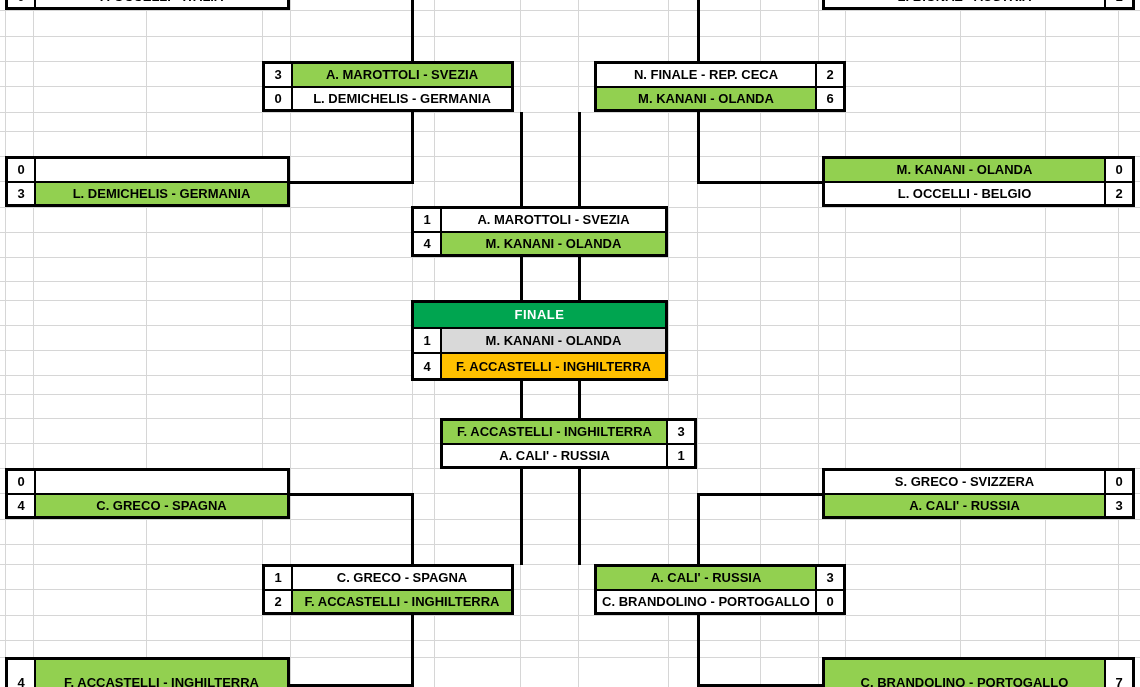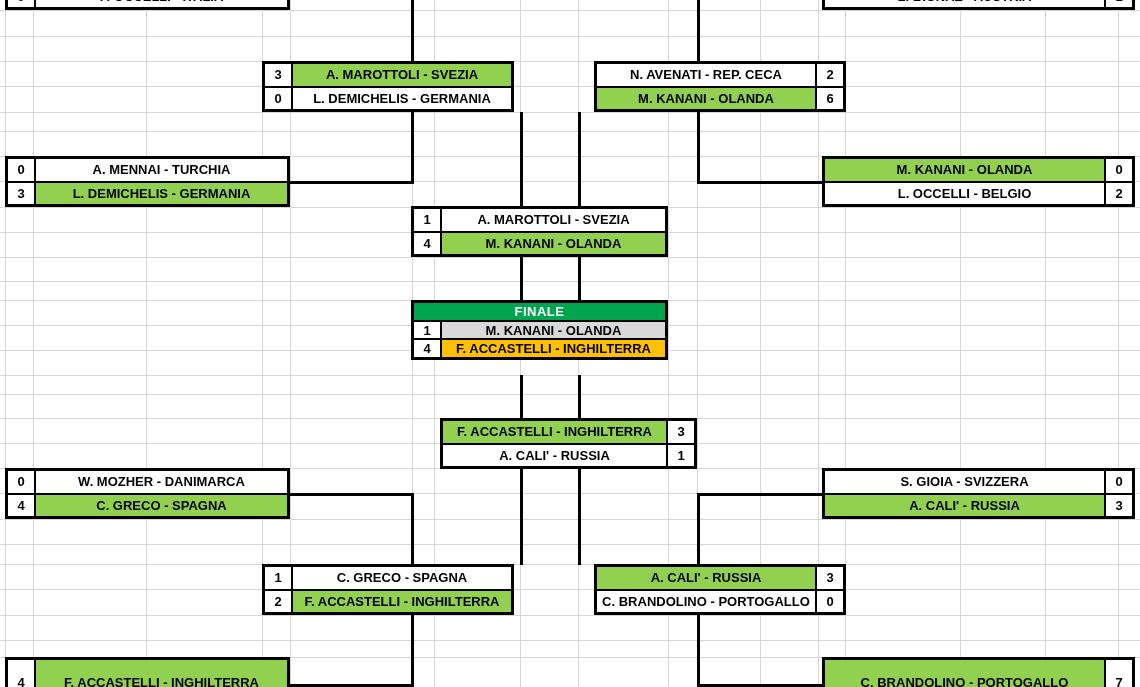--- a/index.html
+++ b/index.html
@@ -154,21 +154,20 @@
   <div class="match" style="left:5px;top:-18px;width:285px;height:28px;">
     <div class="mrow lose">
       <div class="score left">0</div>
       <div class="name">P. OCCELLI - ITALIA</div>
     </div>
   </div>
 
   <div class="match" style="left:5px;top:156px;width:285px;height:51px;">
     <div class="mrow lose">
       <div class="score left">0</div>
-      <div class="name">A. MENNAI - TURCHIA</div>
     </div>
     <div class="mrow win">
       <div class="score left">3</div>
       <div class="name">L. DEMICHELIS - GERMANIA</div>
     </div>
   </div>
 
   <div class="match" style="left:262px;top:61px;width:252px;height:51px;">
     <div class="mrow win">
       <div class="score left">3</div>
@@ -193,41 +192,41 @@
       <div class="score right">0</div>
     </div>
     <div class="mrow lose">
       <div class="name">L. OCCELLI - BELGIO</div>
       <div class="score right">2</div>
     </div>
   </div>
 
   <div class="match" style="left:594px;top:61px;width:252px;height:51px;">
     <div class="mrow lose">
-      <div class="name">N. AVENATI - REP. CECA</div>
+      <div class="name">N. FINALE - REP. CECA</div>
       <div class="score right">2</div>
     </div>
     <div class="mrow win">
       <div class="name">M. KANANI - OLANDA</div>
       <div class="score right">6</div>
     </div>
   </div>
 
   <div class="match" style="left:411px;top:206px;width:257px;height:51px;">
     <div class="mrow lose">
       <div class="score left">1</div>
       <div class="name">A. MAROTTOLI - SVEZIA</div>
     </div>
     <div class="mrow win">
       <div class="score left">4</div>
       <div class="name">M. KANANI - OLANDA</div>
     </div>
   </div>
 
-  <div class="match" style="left:411px;top:300px;width:257px;height:60px;">
+  <div class="match" style="left:411px;top:300px;width:257px;height:81px;">
     <div class="final-title">FINALE</div>
     <div class="mrow runner" style="border-top:none;">
       <div class="score left">1</div>
       <div class="name">M. KANANI - OLANDA</div>
     </div>
     <div class="mrow champ">
       <div class="score left">4</div>
       <div class="name">F. ACCASTELLI - INGHILTERRA</div>
     </div>
   </div>
@@ -239,21 +238,20 @@
     </div>
     <div class="mrow lose">
       <div class="name">A. CALI' - RUSSIA</div>
       <div class="score right">1</div>
     </div>
   </div>
 
   <div class="match" style="left:5px;top:468px;width:285px;height:51px;">
     <div class="mrow lose">
       <div class="score left">0</div>
-      <div class="name">W. MOZHER - DANIMARCA</div>
     </div>
     <div class="mrow win">
       <div class="score left">4</div>
       <div class="name">C. GRECO - SPAGNA</div>
     </div>
   </div>
 
   <div class="match" style="left:5px;top:657px;width:285px;height:51px;">
     <div class="mrow win">
       <div class="score left">4</div>
@@ -267,21 +265,21 @@
       <div class="name">C. GRECO - SPAGNA</div>
     </div>
     <div class="mrow win">
       <div class="score left">2</div>
       <div class="name">F. ACCASTELLI - INGHILTERRA</div>
     </div>
   </div>
 
   <div class="match" style="left:822px;top:468px;width:313px;height:51px;">
     <div class="mrow lose">
-      <div class="name">S. GIOIA - SVIZZERA</div>
+      <div class="name">S. GRECO - SVIZZERA</div>
       <div class="score right">0</div>
     </div>
     <div class="mrow win">
       <div class="name">A. CALI' - RUSSIA</div>
       <div class="score right">3</div>
     </div>
   </div>
 
   <div class="match" style="left:822px;top:657px;width:313px;height:51px;">
     <div class="mrow win">

